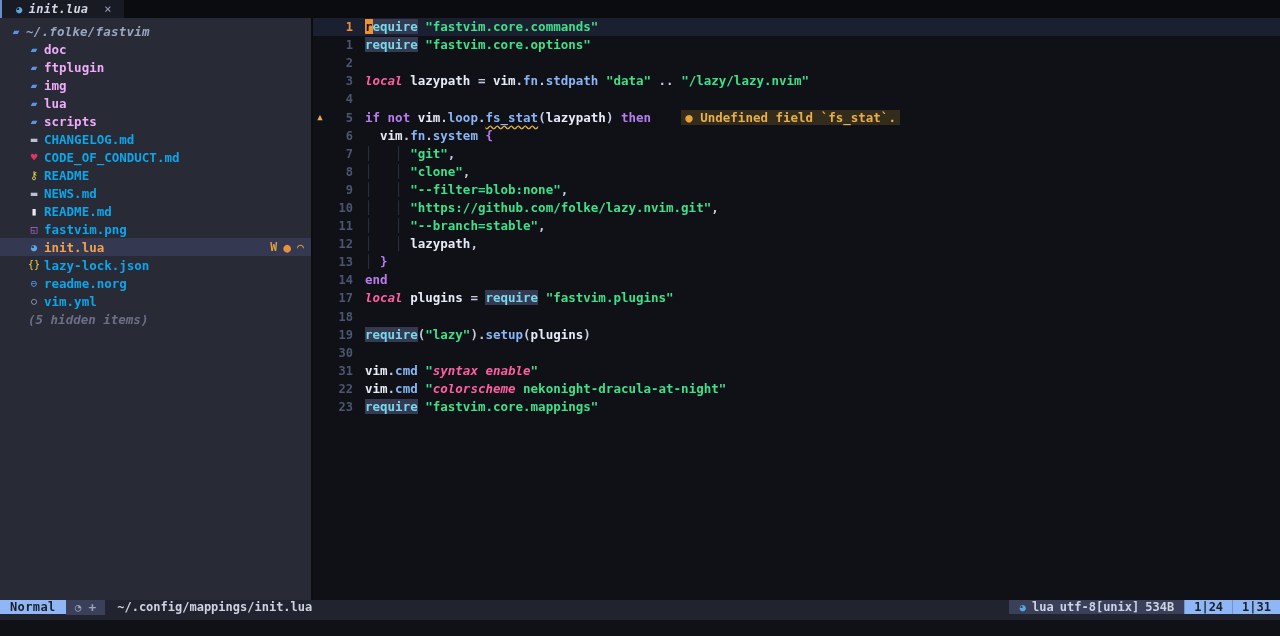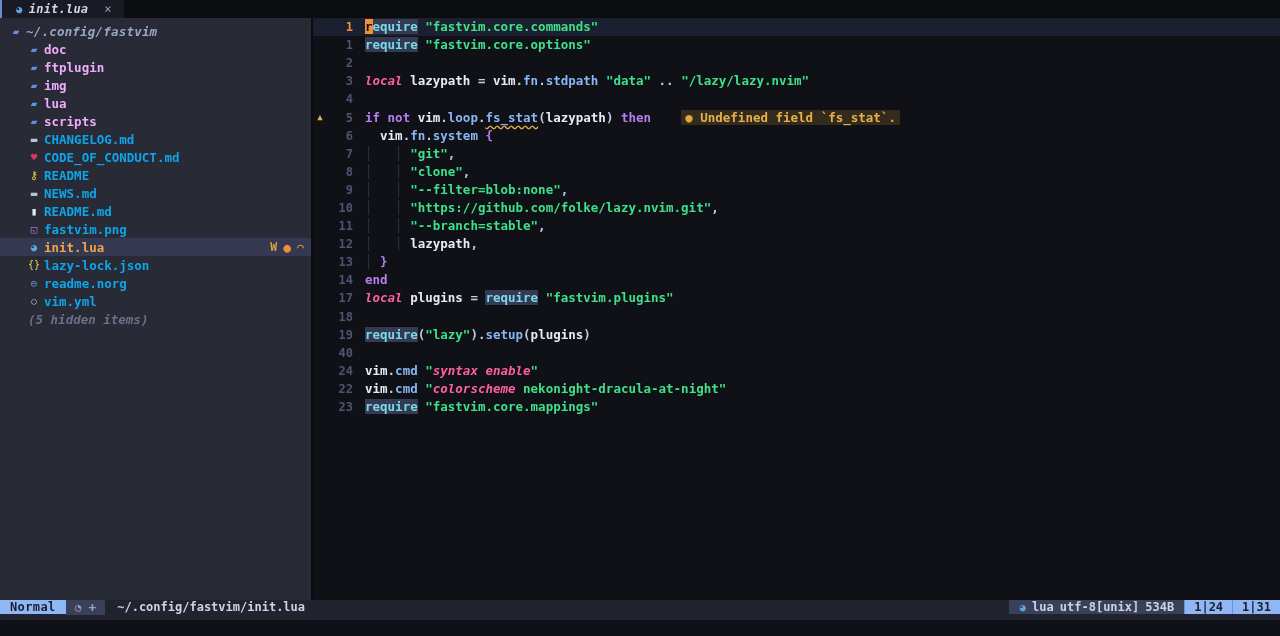--- a/index.html
+++ b/index.html
@@ -124,21 +124,21 @@
     <div class="tabrest"></div>
   </div>
 
   <div class="bodyrow">
 
     <div class="sidebar">
 
       <div class="sbrow sb-root">
         <span class="ind" style="width:8px"></span>
         <span class="ico" style="color:#5c93e8">▰</span>
-        <span class="lbl">~/.config/fastvim</span>
+        <span class="lbl">~/.folke/fastvim</span>
       </div>
 
       <div class="sbrow sb-dir">
         <span class="ind" style="width:26px"></span>
         <span class="ico" style="color:#5c93e8">▰</span>
         <span class="lbl">doc</span>
       </div>
       <div class="sbrow sb-dir">
         <span class="ind" style="width:26px"></span>
         <span class="ico" style="color:#5c93e8">▰</span>
@@ -332,27 +332,27 @@
       </div>
 
       <div class="eline">
         <span class="sign"></span>
         <span class="lnum">19</span>
         <span class="code"><span class="fnhl">require</span><span class="punct">(</span><span class="str">"lazy"</span><span class="punct">).</span><span class="field">setup</span><span class="punct">(</span><span class="ident">plugins</span><span class="punct">)</span></span>
       </div>
 
       <div class="eline">
         <span class="sign"></span>
-        <span class="lnum">40</span>
+        <span class="lnum">30</span>
         <span class="code"></span>
       </div>
 
       <div class="eline">
         <span class="sign"></span>
-        <span class="lnum">24</span>
+        <span class="lnum">31</span>
         <span class="code"><span class="ident">vim</span><span class="punct">.</span><span class="field">cmd</span> <span class="str">"</span><span class="strit">syntax enable</span><span class="str">"</span></span>
       </div>
 
       <div class="eline">
         <span class="sign"></span>
         <span class="lnum">22</span>
         <span class="code"><span class="ident">vim</span><span class="punct">.</span><span class="field">cmd</span> <span class="str">"</span><span class="strit">colorscheme</span><span class="str"> nekonight-dracula-at-night"</span></span>
       </div>
 
       <div class="eline">
@@ -363,21 +363,21 @@
 
     </div>
   </div>
 
   <div class="statusline">
     <div class="st-mode">Normal</div>
     <div class="st-git">
       <span class="g1">◔</span>
       <span class="g2">+</span>
     </div>
-    <div class="st-path">~/.config/fastvim/init.lua</div>
+    <div class="st-path">~/.config/mappings/init.lua</div>
     <div class="st-spacer"></div>
     <div class="st-ftype">
       <span class="luaico">◕</span>
       <span>lua</span>
       <span>utf-8[unix]</span>
       <span>534B</span>
     </div>
     <div class="st-pos">1|24</div>
     <div class="st-pos">1|31</div>
   </div>

